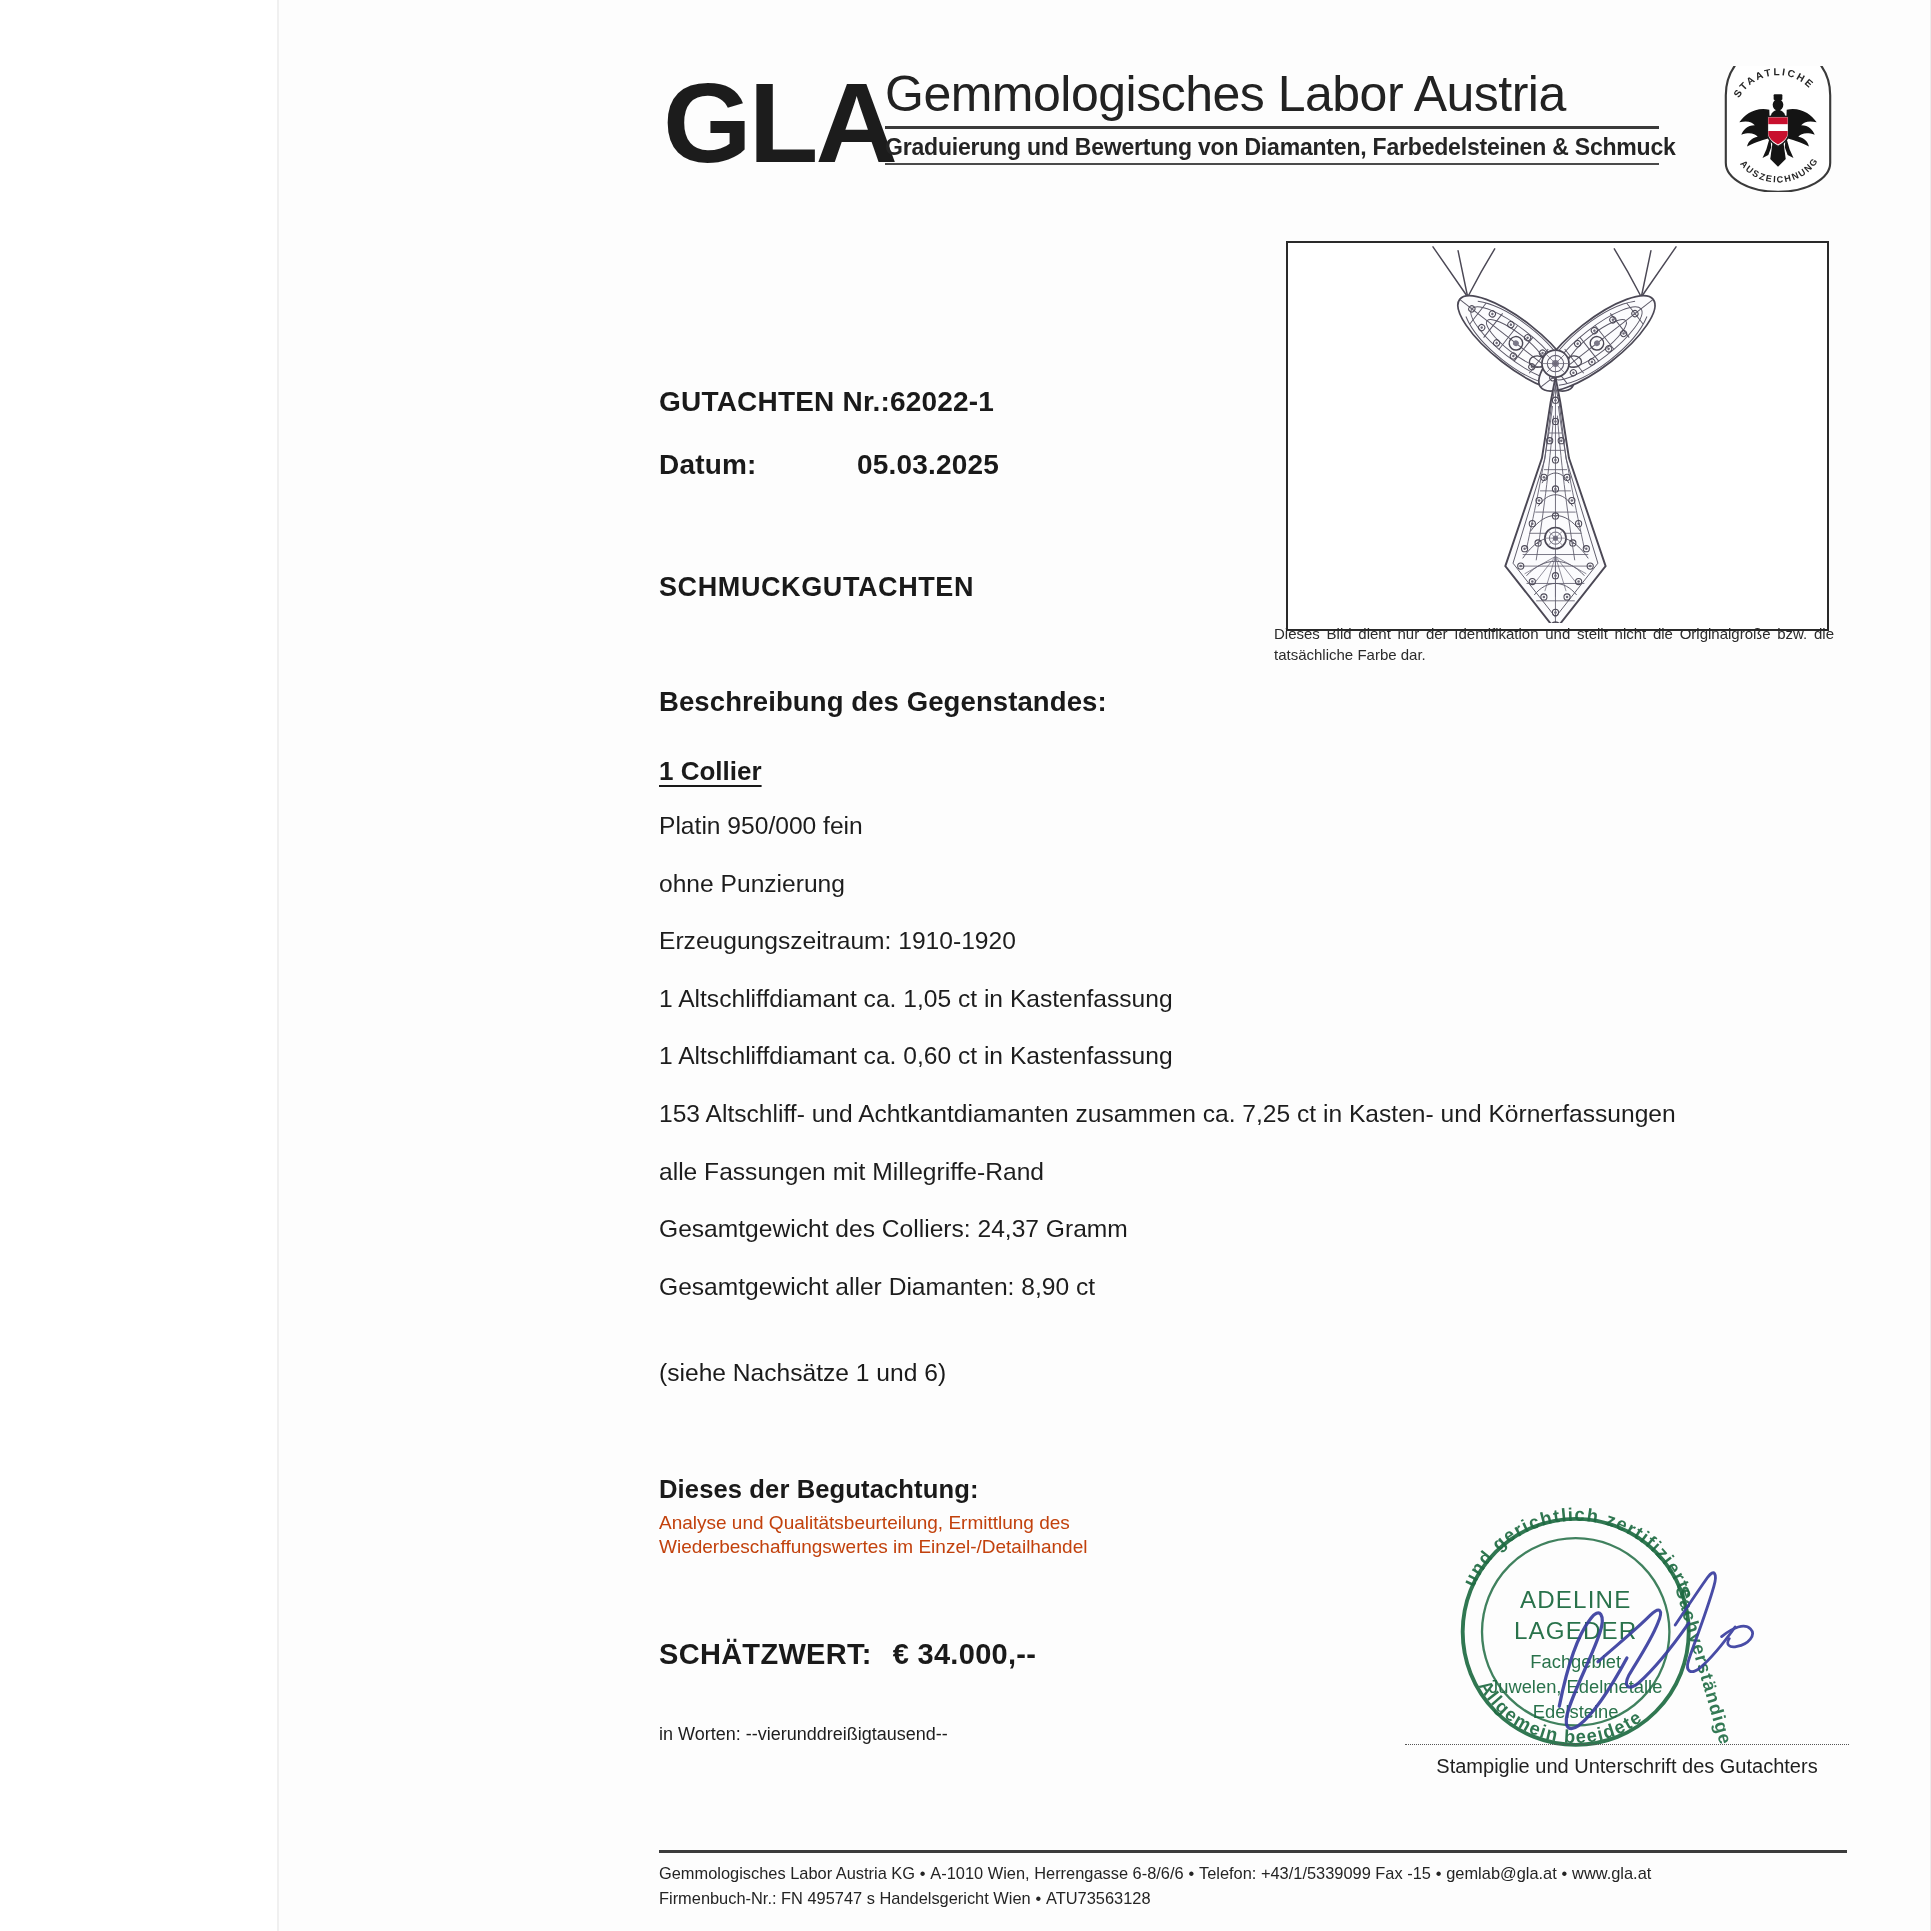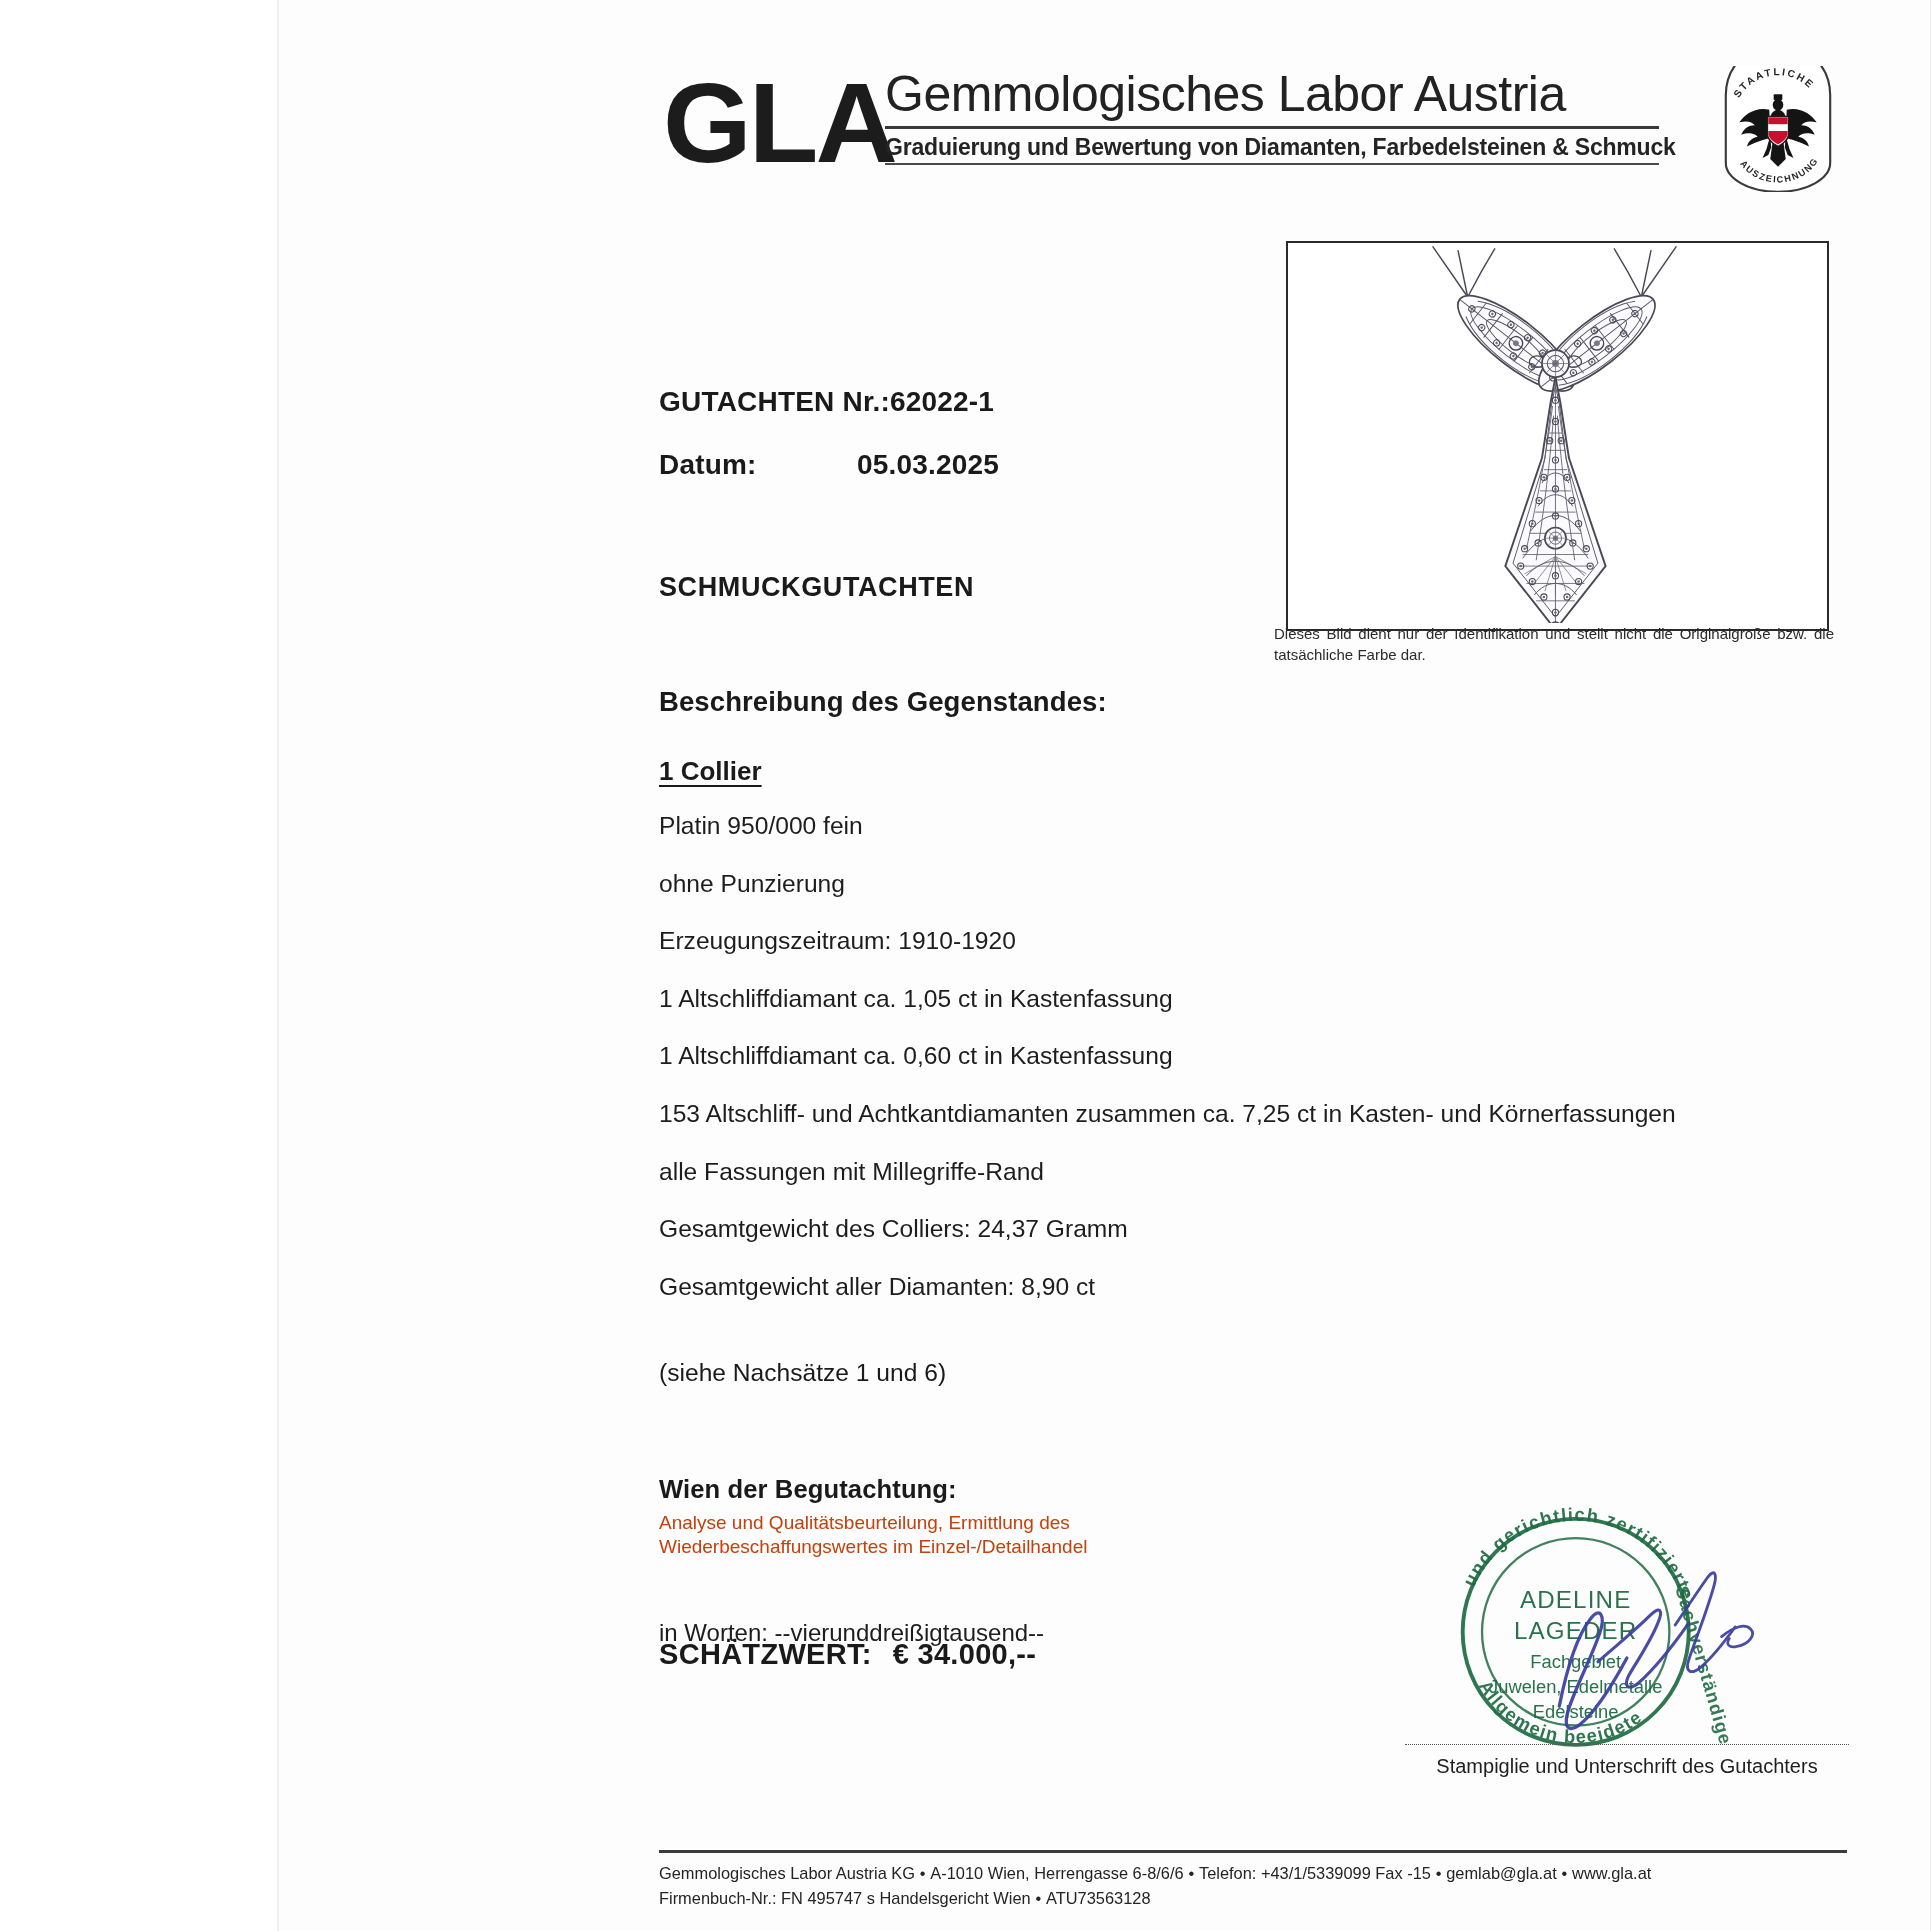--- a/index.html
+++ b/index.html
@@ -178,22 +178,22 @@
   }
 
   #schaetzwert {
     left: 382px; top: 1638px;
     font-size: 29px; font-weight: bold; letter-spacing: 0.3px;
     white-space: nowrap;
   }
   #schaetzwert .val { margin-left: 21px; }
 
   #in-worten {
-    left: 382px; top: 1619px;
-    font-size: 24px; color: #1d1d1d;
+    left: 382px; top: 1724px;
+    font-size: 18px; color: #1d1d1d;
   }
 
   
   #stamp-area {
     position: absolute;
     left: 1120px; top: 1453px;
     width: 483px; height: 348px;
   }
   #sig-rule {
     position: absolute;
@@ -477,21 +477,21 @@
       <div class="spec-line">1 Altschliffdiamant ca. 0,60 ct in Kastenfassung</div>
       <div class="spec-line">153 Altschliff- und Achtkantdiamanten zusammen ca. 7,25 ct in Kasten- und Körnerfassungen</div>
       <div class="spec-line">alle Fassungen mit Millegriffe-Rand</div>
       <div class="spec-line">Gesamtgewicht des Colliers: 24,37 Gramm</div>
       <div class="spec-line">Gesamtgewicht aller Diamanten: 8,90 ct</div>
     </div>
 
     <div class="blk" id="nachsaetze">(siehe Nachsätze 1 und 6)</div>
 
     <div class="blk" id="zweck-block">
-      <div id="zweck-title">Wien der Begutachtung:</div>
+      <div id="zweck-title">Dieses der Begutachtung:</div>
       <div class="zl">Analyse und Qualitätsbeurteilung, Ermittlung des</div>
       <div class="zl">Wiederbeschaffungswertes im Einzel-/Detailhandel</div>
     </div>
 
     <div class="blk" id="schaetzwert">
       <span>SCHÄTZWERT:</span><span class="val">€ 34.000,--</span>
     </div>
     <div class="blk" id="in-worten">in Worten: --vierunddreißigtausend--</div>
 
     <div id="stamp-area">

